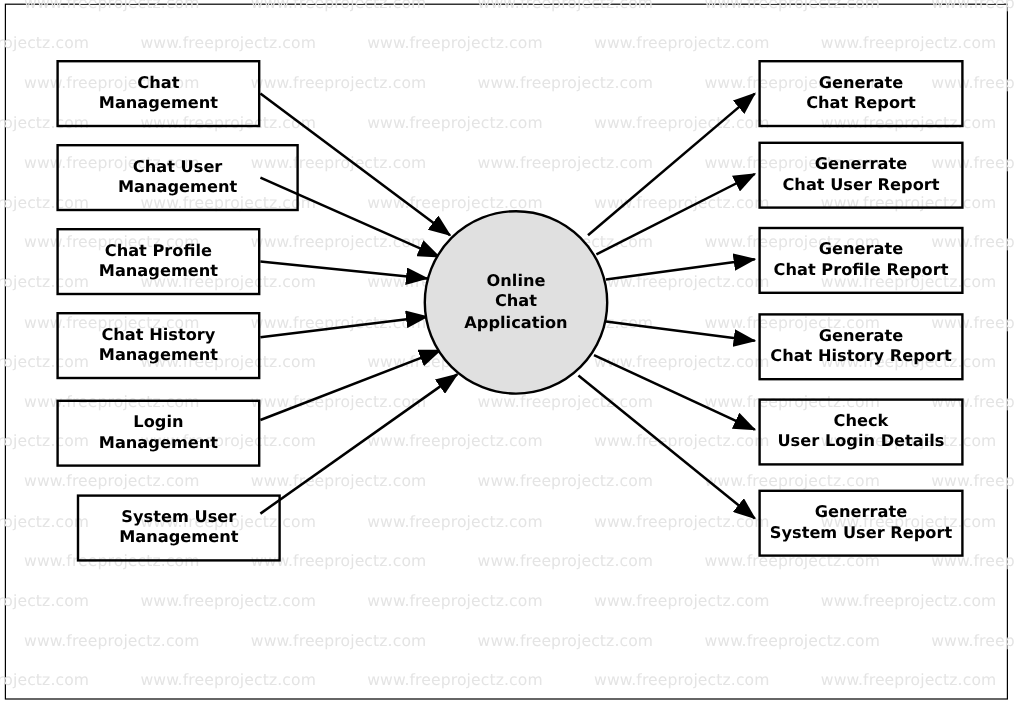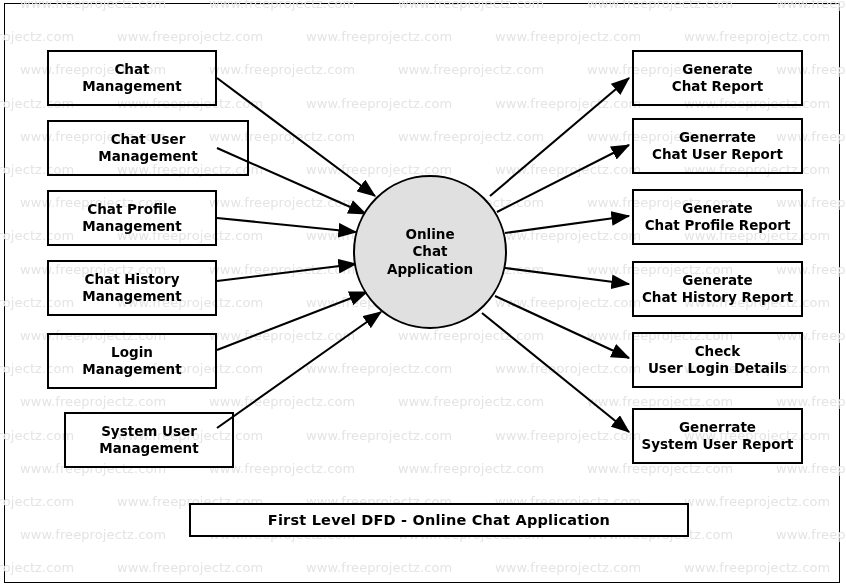--- a/index.html
+++ b/index.html
@@ -288,17 +288,14 @@
   </div>
   <div class="node-box" style="left:632px; top:332px; width:171px; height:56px;">
     <span class="node-label">Check
 User Login Details</span>
   </div>
   <div class="node-box" style="left:632px; top:408px; width:171px; height:56px;">
     <span class="node-label">Generrate
 System User Report</span>
   </div>
 
-  <div id="caption-box">
-    <span class="node-label">First Level DFD - Online Chat Application</span>
-  </div>
 
 </div>
 
 </body></html>

